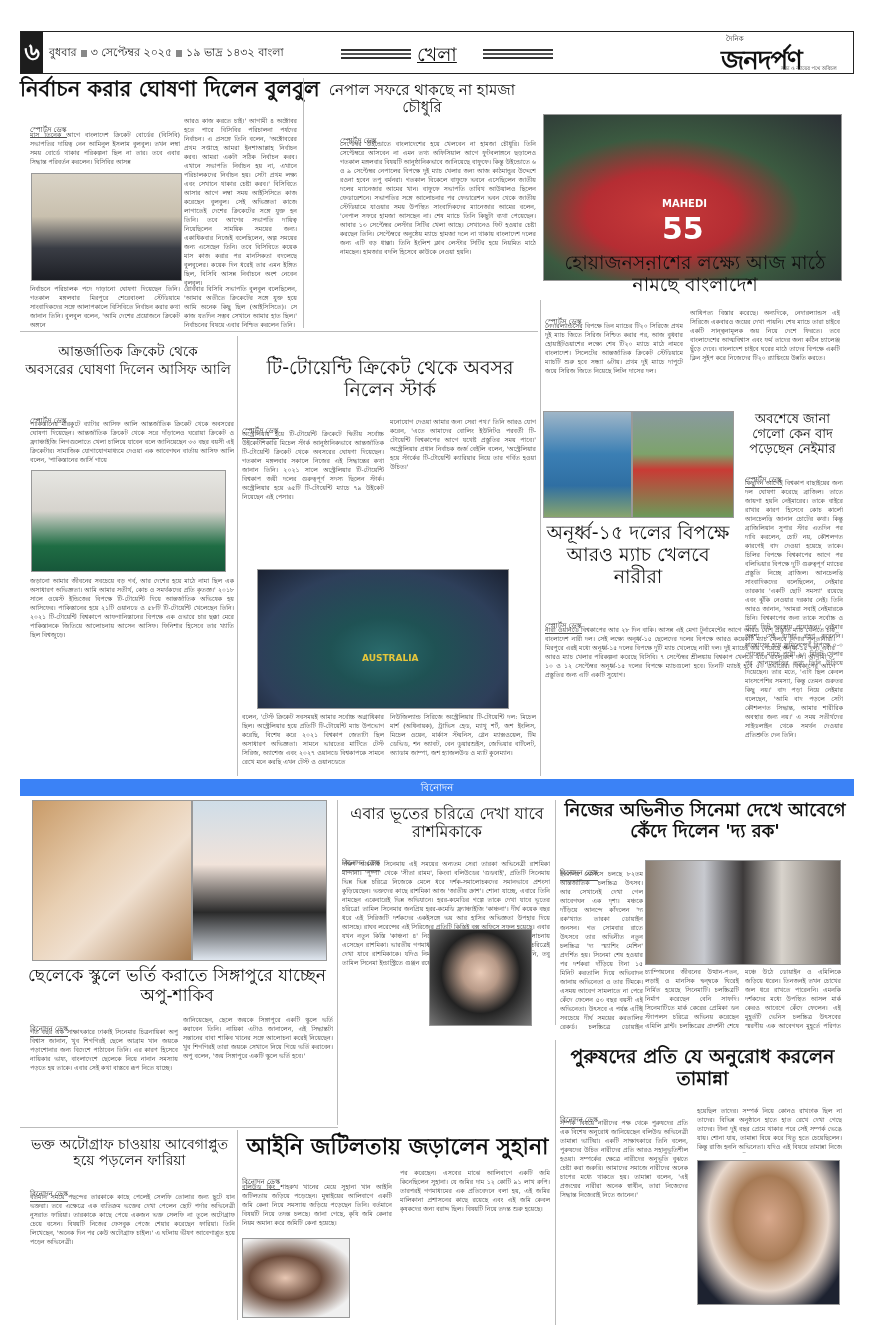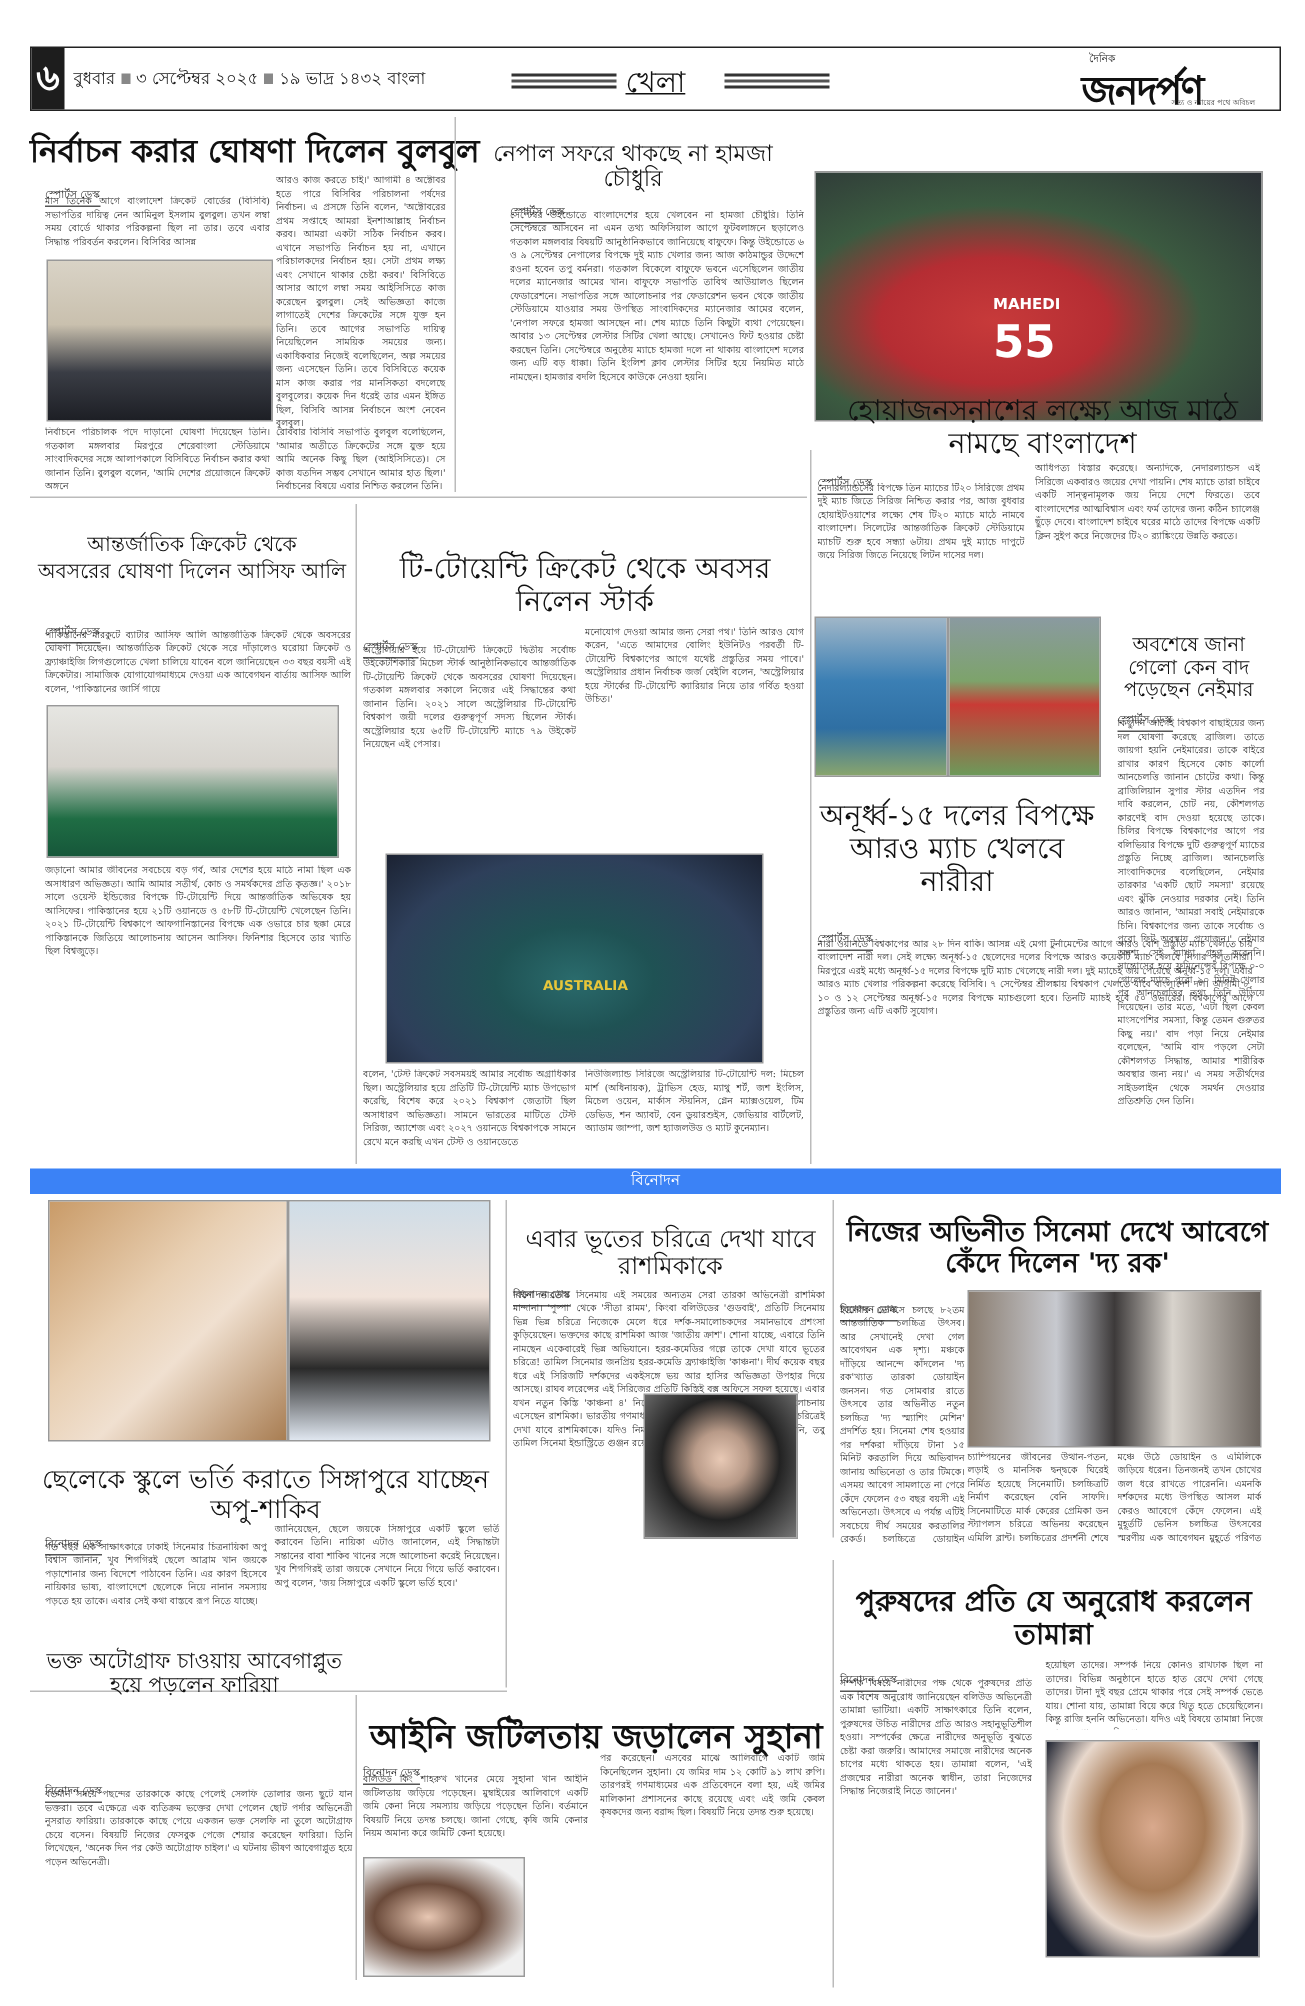--- a/index.html
+++ b/index.html
@@ -13,21 +13,21 @@
   .dateline { left: 28px; top: 12px; font-size: 11px; color: #222; white-space: nowrap; }
   .dateline .sq { display: inline-block; width: 6px; height: 7px; background: #888; margin: 0 4px; vertical-align: middle; }
   .rules { height: 10px; border-top: 2px solid #333; border-bottom: 2px solid #333; }
   .rules::after { content: ""; display: block; margin-top: 2px; border-top: 2px solid #555; }
   .section-name { left: 395px; top: 8px; font-size: 19px; color: #111; }
   .logo-small { left: 740px; top: 1px; font-size: 7px; color: #222; }
   .logo { left: 740px; top: 8px; font-size: 26px; font-weight: bold; color: #111; letter-spacing: -1px; }
   .logo-tag { left: 765px; top: 33px; font-size: 5px; color: #333; }
 
   
-  .hl { font-family: "DejaVu Sans", sans-serif; color: #111; text-align: center; line-height: 1.15; font-weight: normal; margin-top: 12px; }
+  .hl { font-family: "DejaVu Sans", sans-serif; color: #111; text-align: center; line-height: 1.15; font-weight: normal; }
   .desk { font-size: 7px; color: #222; border-bottom: 1px solid #555; display: inline-block; padding-bottom: 1px; }
   .body-txt { font-size: 6.2px; line-height: 1.45; color: #333; text-align: justify; overflow: hidden; font-family: "DejaVu Serif", serif; }
   .vline { width: 1px; background: #bbb; }
   .hline { height: 1px; background: #bbb; }
 
   
   .photo { overflow: hidden; border: 1px solid #999; }
   .ph-buldul { background: linear-gradient(180deg,#d9d3c6 0%,#c9c0ae 40%,#3a3d45 70%,#1d1f25 100%); }
   .ph-bd { background: radial-gradient(ellipse at 40% 60%, #c73a3a 0%, #b52d33 30%, #3b5a40 55%, #2b2f35 100%); margin-top: 33px; }
   .ph-asif { background: linear-gradient(180deg,#e6e6e2 0%,#d6d3cd 40%,#1f6d44 75%,#16573a 100%); }
@@ -146,21 +146,21 @@
 <div class="abs body-txt" style="left:745px; top:968px; width:96px; height:62px;">মঞ্চে উঠে ডোয়াইন ও এমিলিকে জড়িয়ে ধরেন। তিনজনই তখন চোখের জল ধরে রাখতে পারেননি। এমনকি দর্শকদের মধ্যে উপস্থিত আসল মার্ক কেরও আবেগে কেঁদে ফেলেন। এই মুহূর্তটি ভেনিস চলচ্চিত্র উৎসবের স্মরণীয় এক আবেগঘন মুহূর্তে পরিণত হয়েছে।</div>
 
 <div class="abs hl" style="left:560px; top:1046px; width:285px; font-size:19px; font-weight:bold;">পুরুষদের প্রতি যে অনুরোধ করলেন তামান্না</div>
 <div class="abs" style="left:560px; top:1107px;"><span class="desk">বিনোদন ডেস্ক</span></div>
 <div class="abs body-txt" style="left:560px; top:1119px; width:128px; height:205px;">সম্পর্ক বিষয়ে নারীদের পক্ষ থেকে পুরুষদের প্রতি এক বিশেষ অনুরোধ জানিয়েছেন বলিউড অভিনেত্রী তামান্না ভাটিয়া। একটি সাক্ষাৎকারে তিনি বলেন, পুরুষদের উচিত নারীদের প্রতি আরও সহানুভূতিশীল হওয়া। সম্পর্কের ক্ষেত্রে নারীদের অনুভূতি বুঝতে চেষ্টা করা জরুরি। আমাদের সমাজে নারীদের অনেক চাপের মধ্যে থাকতে হয়। তামান্না বলেন, 'এই প্রজন্মের নারীরা অনেক স্বাধীন, তারা নিজেদের সিদ্ধান্ত নিজেরাই নিতে জানেন।'</div>
 <div class="abs body-txt" style="left:697px; top:1107px; width:145px; height:46px;">হয়েছিল তাদের। সম্পর্ক নিয়ে কোনও রাখঢাক ছিল না তাদের। বিভিন্ন অনুষ্ঠানে হাতে হাত রেখে দেখা গেছে তাদের। টানা দুই বছর প্রেমে থাকার পরে সেই সম্পর্ক ভেঙে যায়। শোনা যায়, তামান্না বিয়ে করে থিতু হতে চেয়েছিলেন। কিন্তু রাজি হননি অভিনেতা। যদিও এই বিষয়ে তামান্না নিজে কোনও কথা বলেননি এখনও।</div>
 <div class="abs photo ph-tam" style="left:697px; top:1160px; width:143px; height:145px;"></div>
 
 <div class="abs hline" style="left:20px; top:1127px; width:318px;"></div>
 
-<div class="abs hl" style="left:22px; top:1088px; width:215px; font-size:14px;">ভক্ত অটোগ্রাফ চাওয়ায় আবেগাপ্লুত হয়ে পড়লেন ফারিয়া</div>
+<div class="abs hl" style="left:22px; top:1136px; width:215px; font-size:14px;">ভক্ত অটোগ্রাফ চাওয়ায় আবেগাপ্লুত হয়ে পড়লেন ফারিয়া</div>
 <div class="abs" style="left:30px; top:1181px;"><span class="desk">বিনোদন ডেস্ক</span></div>
 <div class="abs body-txt" style="left:30px; top:1193px; width:205px; height:120px;">বর্তমান সময়ে পছন্দের তারকাকে কাছে পেলেই সেলফি তোলার জন্য ছুটে যান ভক্তরা। তবে এক্ষেত্রে এক ব্যতিক্রম ভক্তের দেখা পেলেন ছোট পর্দার অভিনেত্রী নুসরাত ফারিয়া। তারকাকে কাছে পেয়ে একজন ভক্ত সেলফি না তুলে অটোগ্রাফ চেয়ে বসেন। বিষয়টি নিজের ফেসবুক পেজে শেয়ার করেছেন ফারিয়া। তিনি লিখেছেন, 'অনেক দিন পর কেউ অটোগ্রাফ চাইল।' এ ঘটনায় ভীষণ আবেগাপ্লুত হয়ে পড়েন অভিনেত্রী।</div>
 
 <div class="abs vline" style="left:237px; top:1130px; height:190px;"></div>
 
 <div class="abs hl" style="left:240px; top:1134px; width:315px; font-size:22px; font-weight:bold;">আইনি জটিলতায় জড়ালেন সুহানা</div>
 <div class="abs" style="left:242px; top:1169px;"><span class="desk">বিনোদন ডেস্ক</span></div>
 <div class="abs body-txt" style="left:242px; top:1183px; width:150px; height:50px;">বলিউড কিং শাহরুখ খানের মেয়ে সুহানা খান আইনি জটিলতায় জড়িয়ে পড়েছেন। মুম্বাইয়ের আলিবাগে একটি জমি কেনা নিয়ে সমস্যায় জড়িয়ে পড়েছেন তিনি। বর্তমানে বিষয়টি নিয়ে তদন্ত চলছে। জানা গেছে, কৃষি জমি কেনার নিয়ম অমান্য করে জমিটি কেনা হয়েছে।</div>
 <div class="abs photo ph-suh" style="left:242px; top:1238px; width:108px; height:80px;"></div>
 <div class="abs body-txt" style="left:400px; top:1169px; width:150px; height:150px;">পর করেছেন। এসবের মাঝে আলিবাগে একটি জমি কিনেছিলেন সুহানা। যে জমির দাম ১২ কোটি ৯১ লাখ রুপি। তারপরই গণমাধ্যমের এক প্রতিবেদনে বলা হয়, এই জমির মালিকানা প্রশাসনের কাছে রয়েছে এবং এই জমি কেবল কৃষকদের জন্য বরাদ্দ ছিল। বিষয়টি নিয়ে তদন্ত শুরু হয়েছে।</div>

